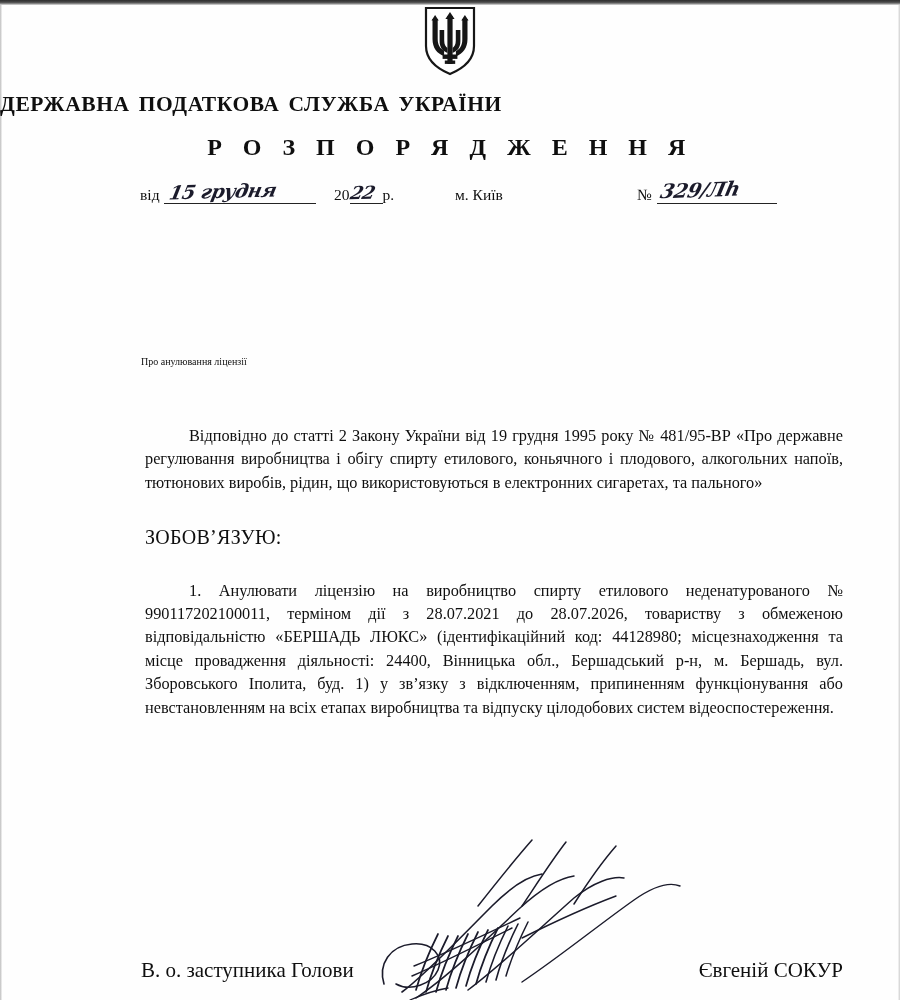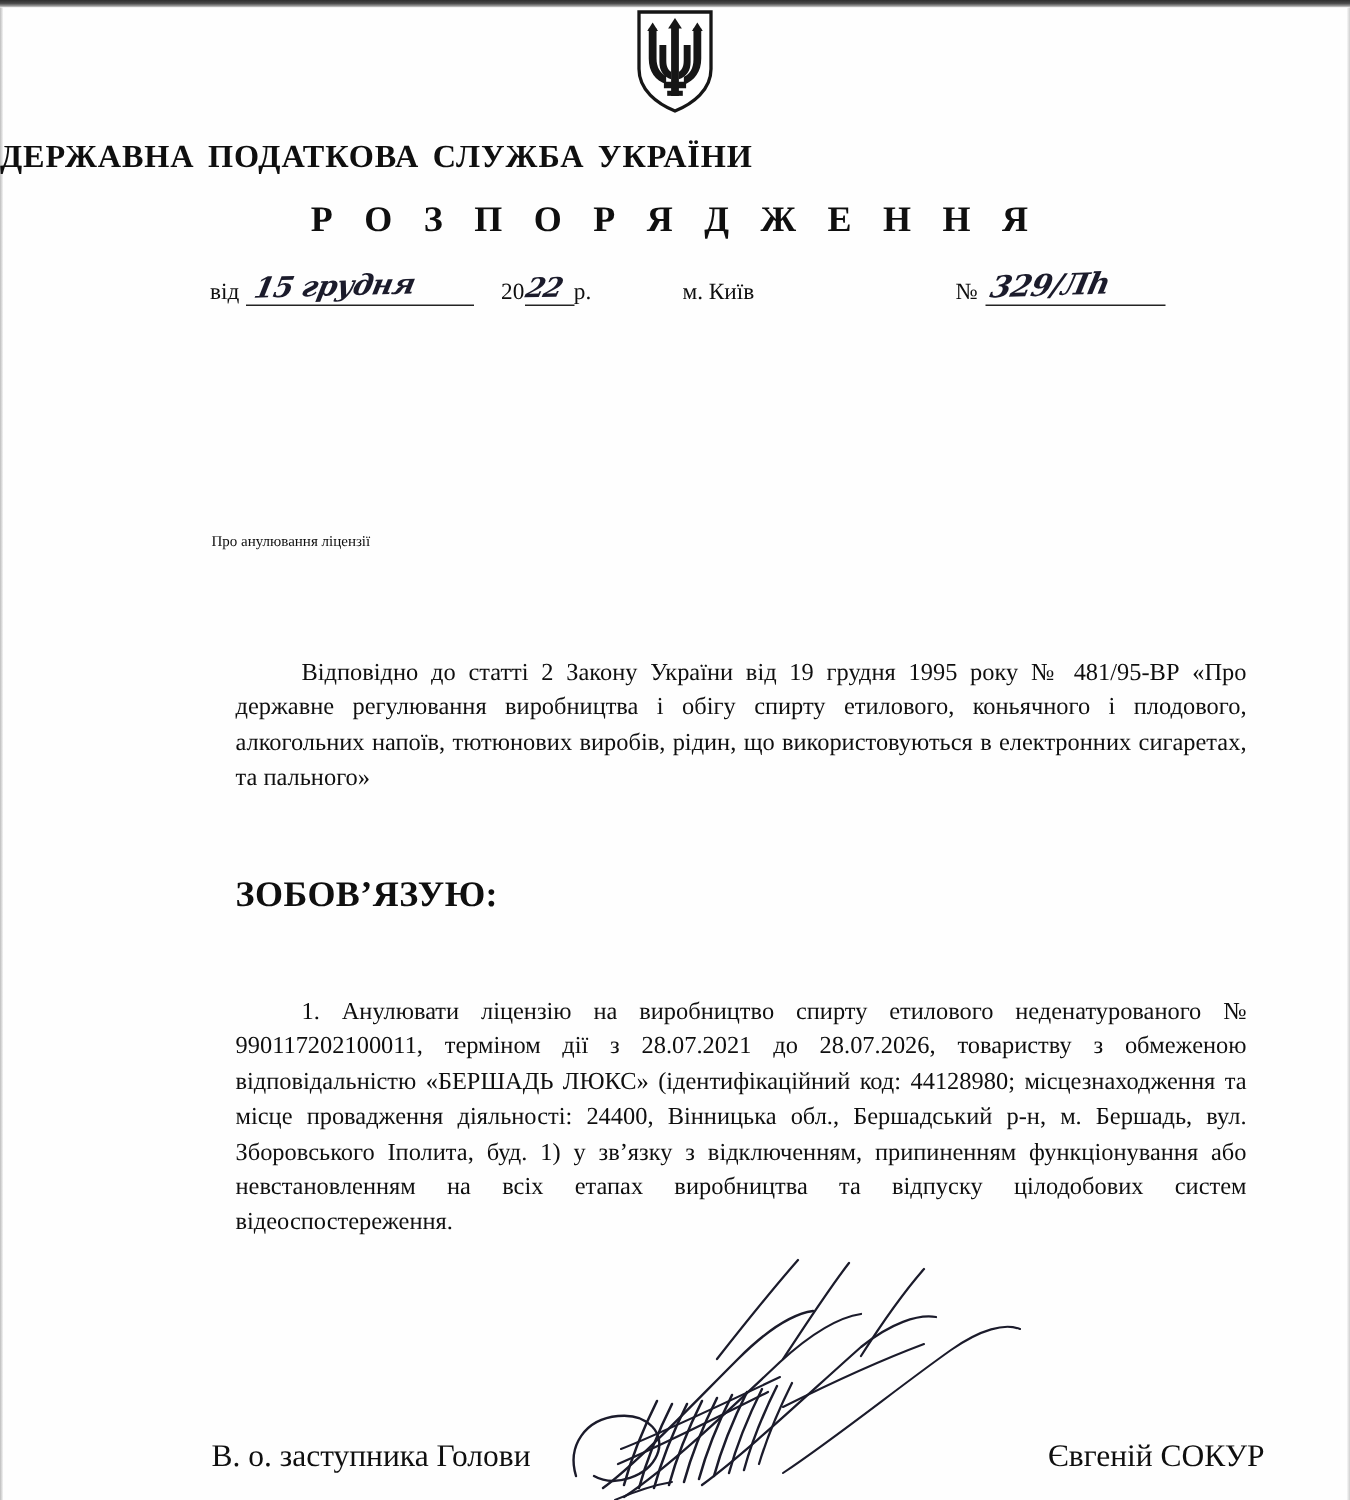--- a/index.html
+++ b/index.html
@@ -158,28 +158,28 @@
     position: absolute;
     top: 420px;
     left: 141px;
     width: 706px;
     font-size: 16.3px;
     line-height: 23.4px;
   }
   .para {
     text-align: justify;
     text-justify: inter-word;
-    margin: 16px;
+    margin: 4px;
   }
   .para.indent { text-indent: 44px; }
   .gap-sm { height: 21px; }
   .gap-md { height: 24px; }
   .oblige {
-    font-weight: bold;
-    font-size: 24px;
+    font-weight: normal;
+    font-size: 20px;
     letter-spacing: 0.3px;
   }
 
   
   #sign-row {
     position: absolute;
     top: 958px; left: 0; width: 900px;
     height: 30px;
     font-size: 21px;
   }

